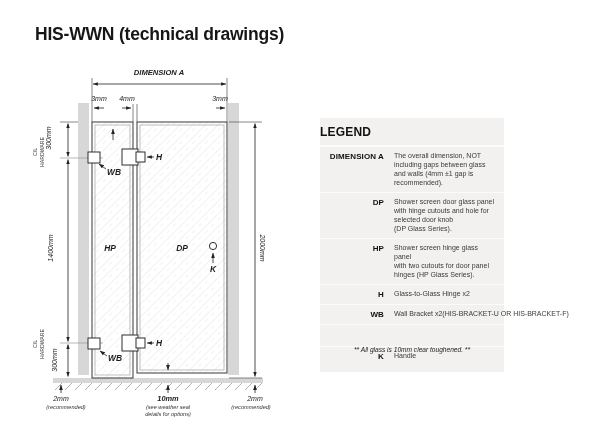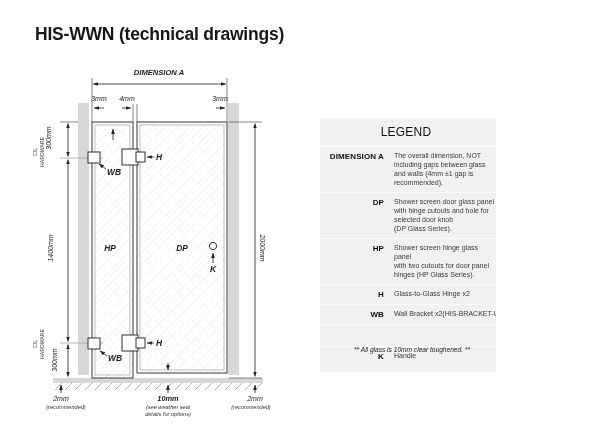--- a/index.html
+++ b/index.html
@@ -1,39 +1,39 @@
 <!DOCTYPE html>
 <html><head>
 <meta charset="utf-8">
 <style>
   html,body { margin:0; padding:0; background:#ffffff; }
   .page {
-    position:relative; width:496px; height:441px; background:#ffffff;
+    position:relative; width:600px; height:441px; background:#ffffff;
     font-family:"Liberation Sans", sans-serif; color:#1d1d1b; overflow:hidden;
   }
   .title {
     position:absolute; left:35px; top:24px; font-size:17.5px; font-weight:bold;
     letter-spacing:-0.2px; color:#161614;
   }
   .drawing { position:absolute; left:15px; top:60px; }
   .dimA    { font-family:"Liberation Sans",sans-serif; font-style:italic; font-weight:bold; font-size:7.6px; fill:#222; }
   .lbl     { font-family:"Liberation Sans",sans-serif; font-style:italic; font-weight:bold; font-size:8.4px; fill:#1c1c1c; }
   .tinycl  { font-family:"Liberation Sans",sans-serif; font-size:5.2px; fill:#333; }
   .note    { font-family:"Liberation Sans",sans-serif; font-style:italic; font-size:5.6px; fill:#333; }
   .mm      { font-family:"Liberation Sans",sans-serif; font-style:italic; font-size:7px; fill:#222; }
   .mmB     { font-family:"Liberation Sans",sans-serif; font-style:italic; font-weight:bold; font-size:7.4px; fill:#1c1c1c; }
 
   
   .legend {
     position:absolute; left:320px; top:118px; width:184px;
     background:#f2f1ef; padding-bottom:6px;
   }
   .legend-header {
-    font-size:12px; font-weight:normal; color:#111;
-    padding:7px 12px 6px 0; border-bottom:1px solid #fbfbfa; letter-spacing:0.2px;text-align:center;
+    font-size:12px; font-weight:bold; color:#111;
+    padding:7px 12px 6px 0; border-bottom:1px solid #fbfbfa; letter-spacing:0.2px;
   }
   .legend-row { display:flex; border-top:1px solid #fbfbfa; padding:4px 0 5px 0; }
   .legend-row:first-of-type { border-top:none; }
   .legend-row .term {
     width:64px; text-align:right; font-weight:bold; font-size:8px; color:#111;
     flex:0 0 64px; padding-top:1px; letter-spacing:0.1px;
   }
   .legend-row .desc {
     margin-left:10px; width:102px; font-size:7px; line-height:9px; color:#3a3a3a;
     white-space:pre-line;

